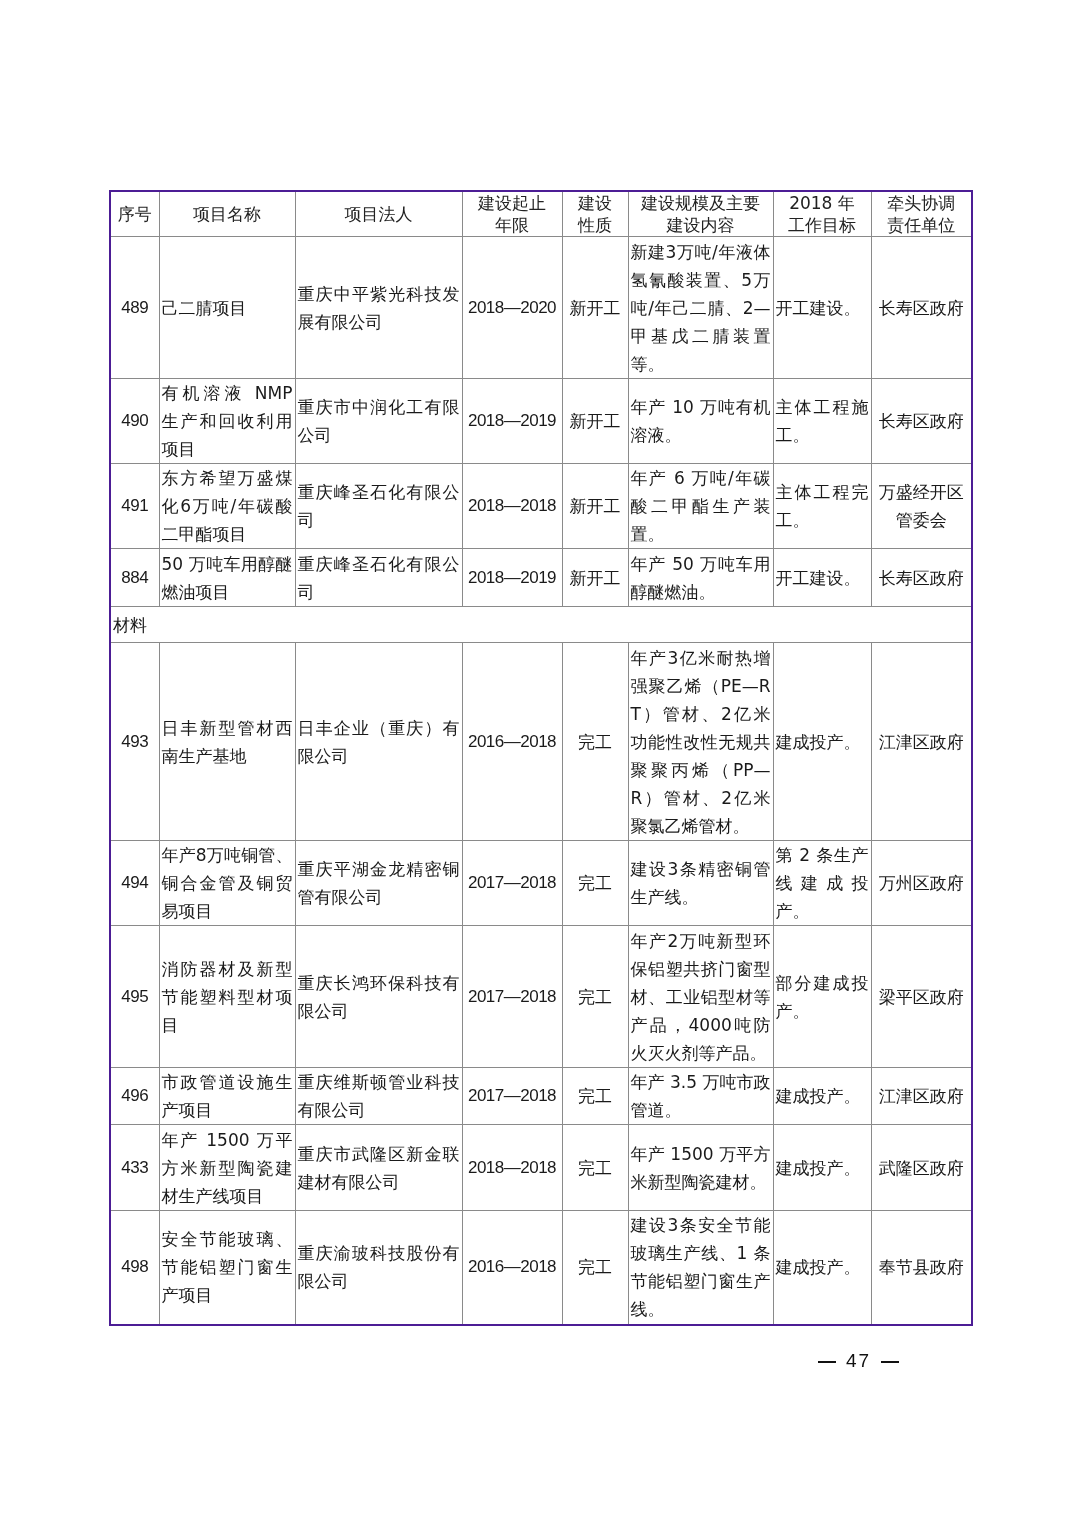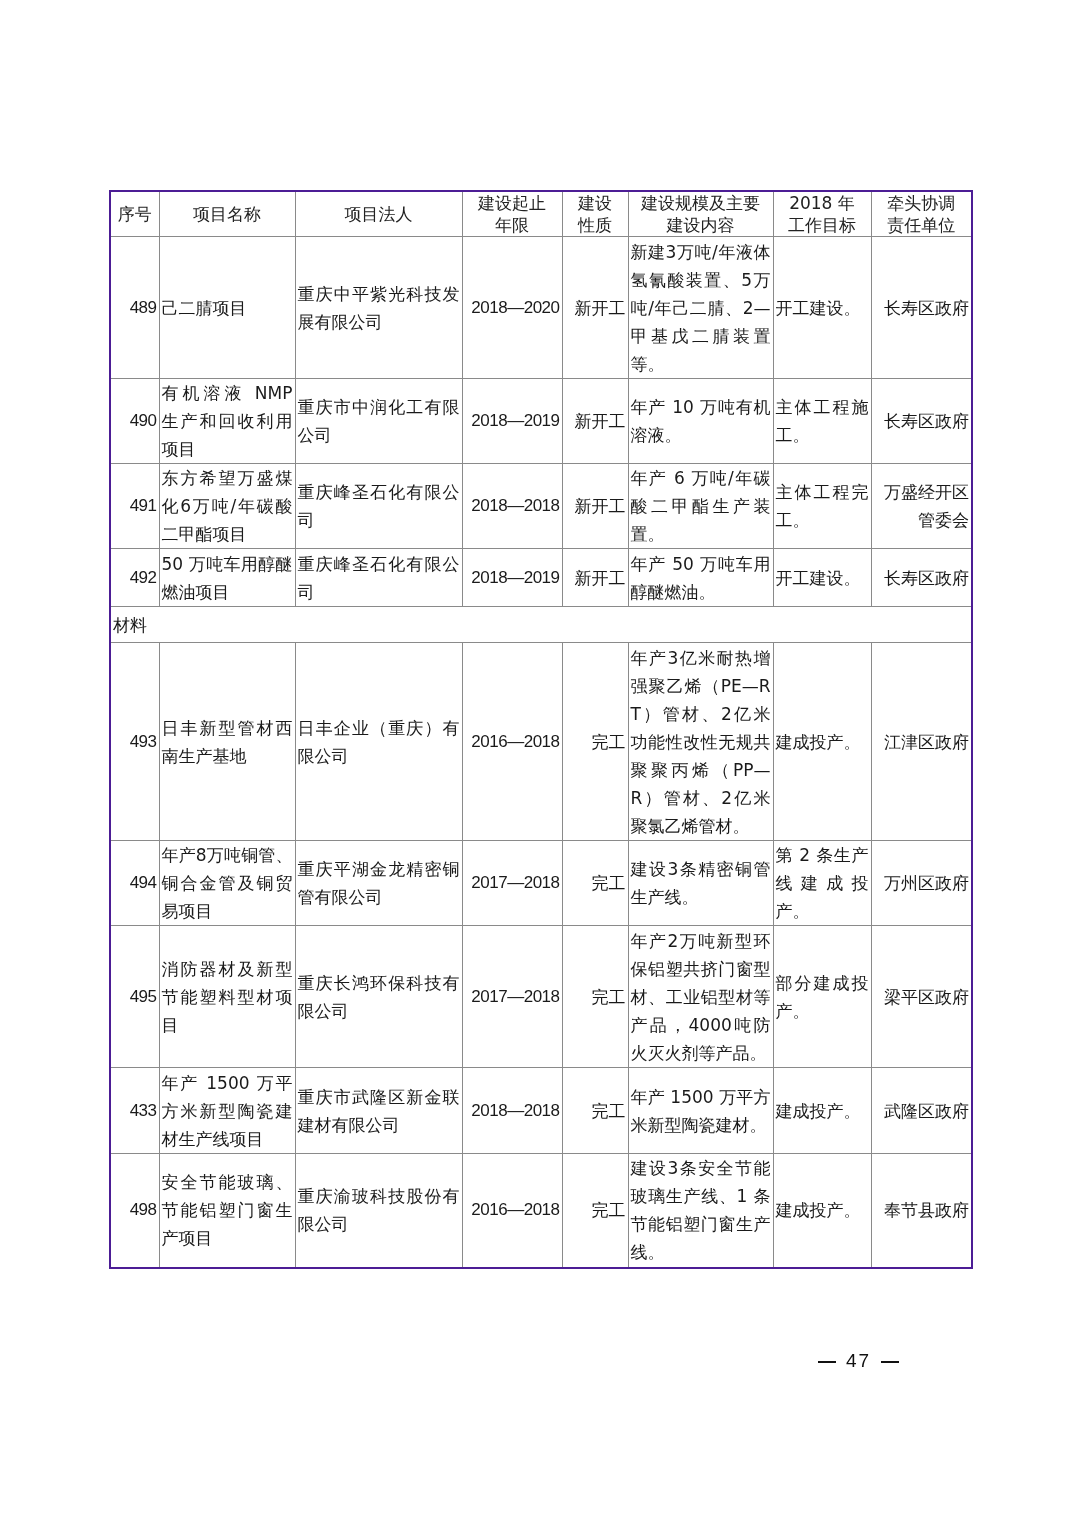--- a/index.html
+++ b/index.html
@@ -10,21 +10,21 @@
       position: absolute; left: 109px; top: 190px;
       width: 862px; border-collapse: collapse; table-layout: fixed;
       border: 2px solid #4c1d95;
     }
     table.proj td, table.proj th {
       border: 1px solid #8a8a8a; padding: 0 2px; font-size: 17px; line-height: 28px;
       font-weight: normal; vertical-align: middle; overflow: hidden;
       word-break: break-all;
     }
     table.proj th { text-align: center; line-height: 22px; padding: 0; color: #222; }
-    .c-center { text-align: right; }
+    .c-center { text-align: center; }
     .c-left { text-align: justify; text-align-last: left; margin-left: 20px; }
     .num { font-family: "Liberation Sans", sans-serif; font-size: 17px; letter-spacing: -0.5px; }
     .section td { text-align: left; padding-left: 2px; }
     .pnum {
       position: absolute; left: 808px; top: 1350px; font-size: 19px;
       font-family: "Liberation Sans", sans-serif; color: #111; letter-spacing: 2px;
     }
     .pnum .dash { display: inline-block; width: 18px; height: 1.5px; background: #111; vertical-align: middle; margin: 0 10px; }
   </style>
 </head>
@@ -83,21 +83,21 @@
         <td class="c-left">东方希望万盛煤化6万吨/年碳酸二甲酯项目</td>
         <td class="c-left">重庆峰圣石化有限公司</td>
         <td class="c-center num">2018—2018</td>
         <td class="c-center">新开工</td>
         <td class="c-left">年产 6 万吨/年碳酸二甲酯生产装置。</td>
         <td class="c-left">主体工程完工。</td>
         <td class="c-center">万盛经开区管委会</td>
       </tr>
 
       <tr style="height:58px">
-        <td class="c-center num">492</td>
+        <td class="c-center num">884</td>
         <td class="c-left">50 万吨车用醇醚燃油项目</td>
         <td class="c-left">重庆峰圣石化有限公司</td>
         <td class="c-center num">2018—2019</td>
         <td class="c-center">新开工</td>
         <td class="c-left">年产 50 万吨车用醇醚燃油。</td>
         <td class="c-left">开工建设。</td>
         <td class="c-center">长寿区政府</td>
       </tr>
 
       <tr class="section" style="height:36px">
@@ -130,20 +130,30 @@
         <td class="c-center num">495</td>
         <td class="c-left">消防器材及新型节能塑料型材项目</td>
         <td class="c-left">重庆长鸿环保科技有限公司</td>
         <td class="c-center num">2017—2018</td>
         <td class="c-center">完工</td>
         <td class="c-left">年产2万吨新型环保铝塑共挤门窗型材、工业铝型材等产品，4000吨防火灭火剂等产品。</td>
         <td class="c-left">部分建成投产。</td>
         <td class="c-center">梁平区政府</td>
       </tr>
 
+      <tr style="height:57px">
+        <td class="c-center num">496</td>
+        <td class="c-left">市政管道设施生产项目</td>
+        <td class="c-left">重庆维斯顿管业科技有限公司</td>
+        <td class="c-center num">2017—2018</td>
+        <td class="c-center">完工</td>
+        <td class="c-left">年产 3.5 万吨市政管道。</td>
+        <td class="c-left">建成投产。</td>
+        <td class="c-center">江津区政府</td>
+      </tr>
 
       <tr style="height:86px">
         <td class="c-center num">433</td>
         <td class="c-left">年产 1500 万平方米新型陶瓷建材生产线项目</td>
         <td class="c-left">重庆市武隆区新金联建材有限公司</td>
         <td class="c-center num">2018—2018</td>
         <td class="c-center">完工</td>
         <td class="c-left">年产 1500 万平方米新型陶瓷建材。</td>
         <td class="c-left">建成投产。</td>
         <td class="c-center">武隆区政府</td>

